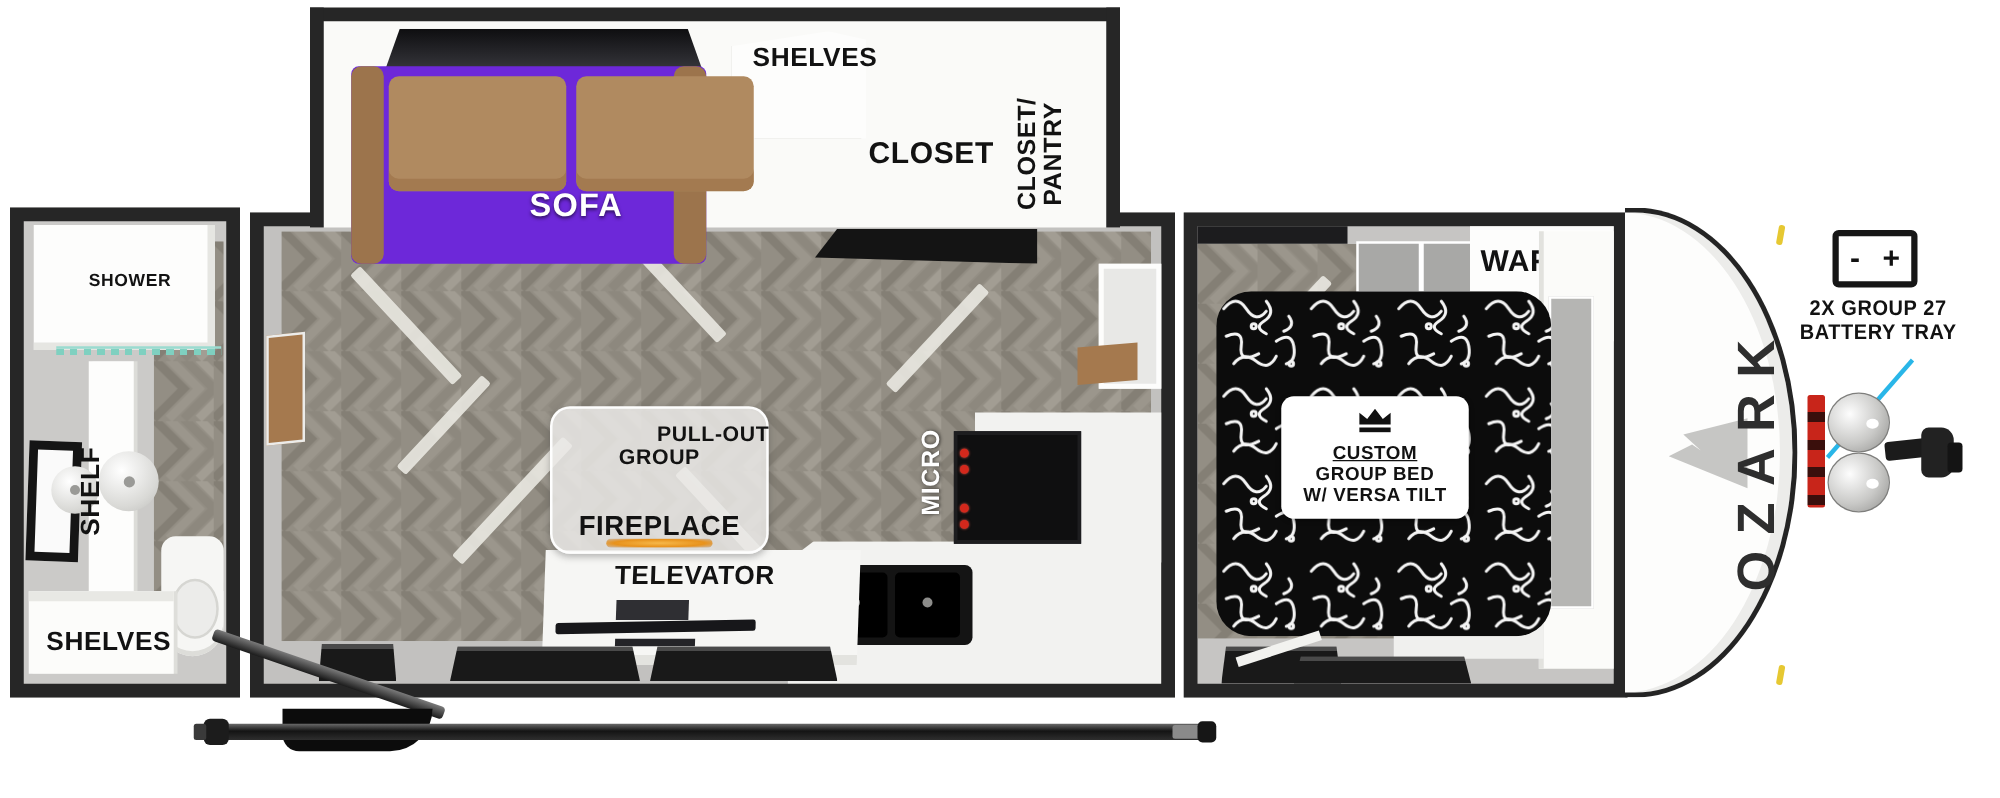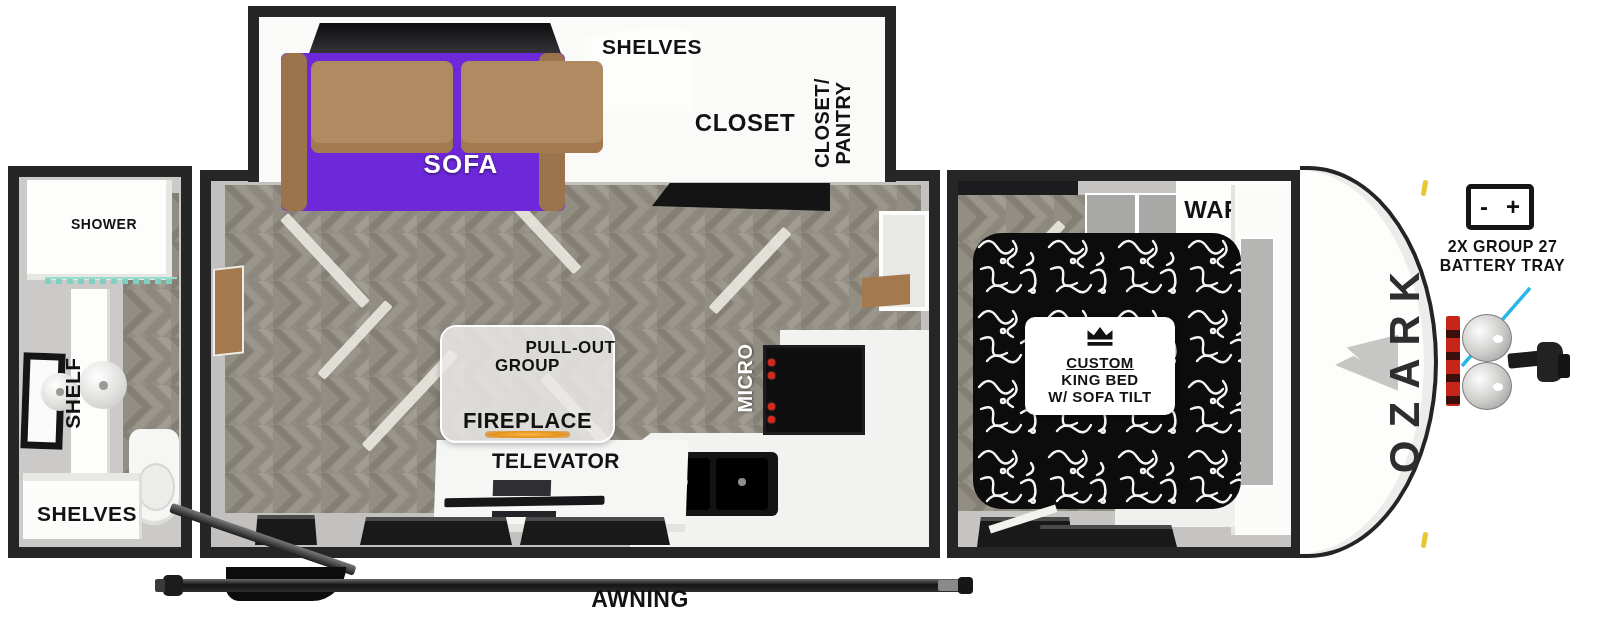--- a/index.html
+++ b/index.html
@@ -300,22 +300,22 @@
       <svg class="fill">
           <rect width="100%" height="100%" rx="28" ry="28" fill="url(#scribble)"></rect>
         </svg>
     </div>
     <div class="abs bed-lblbox">
       <svg class="crown" viewBox="0 0 24 18">
         <path d="M2 11 L2 3.5 L7 7.5 L12 1 L17 7.5 L22 3.5 L22 11 Z" fill="#111"></path>
         <rect x="2" y="13" width="20" height="3" fill="#111"></rect>
       </svg>
       <div class="lbl bed-l1">CUSTOM</div>
-      <div class="lbl bed-l2">KING BED</div>
-      <div class="lbl bed-l3">W/ SOFA TILT</div>
+      <div class="lbl bed-l2">GROUP BED</div>
+      <div class="lbl bed-l3">W/ VERSA TILT</div>
     </div>
 
     <div class="win bwin1"></div>
     <div class="abs bwin-streak"></div>
     <div class="win bwin2"></div>
   </div>
 
   <div class="abs cap">
     <svg class="abs mountain" viewBox="0 0 60 80">
       <path d="M8 70 L30 16 L38 32 L34 38 L45 26 L56 70 Z" fill="#c6c6c4"></path>
@@ -347,15 +347,14 @@
   <div class="abs coupler-head"></div>
   <div class="abs coupler-knob"></div>
 
   <div class="abs awn-arm"></div>
   <div class="abs awn-bracket"></div>
   <div class="abs awn-bar"></div>
   <div class="abs awn-capL"></div>
   <div class="abs awn-knobL"></div>
   <div class="abs awn-segR"></div>
   <div class="abs awn-capR"></div>
-  <div class="lbl awn-lbl">AWNING</div>
 
 </div>
 
 </body></html>

